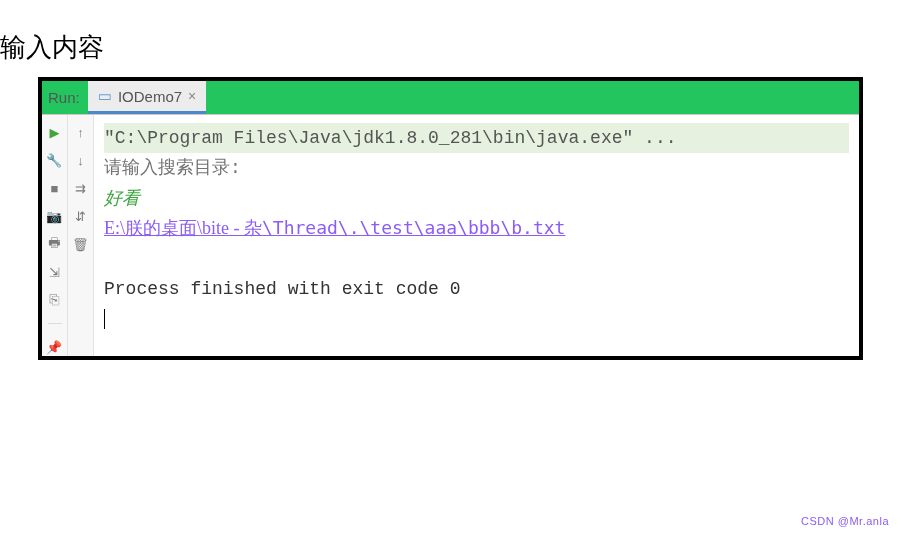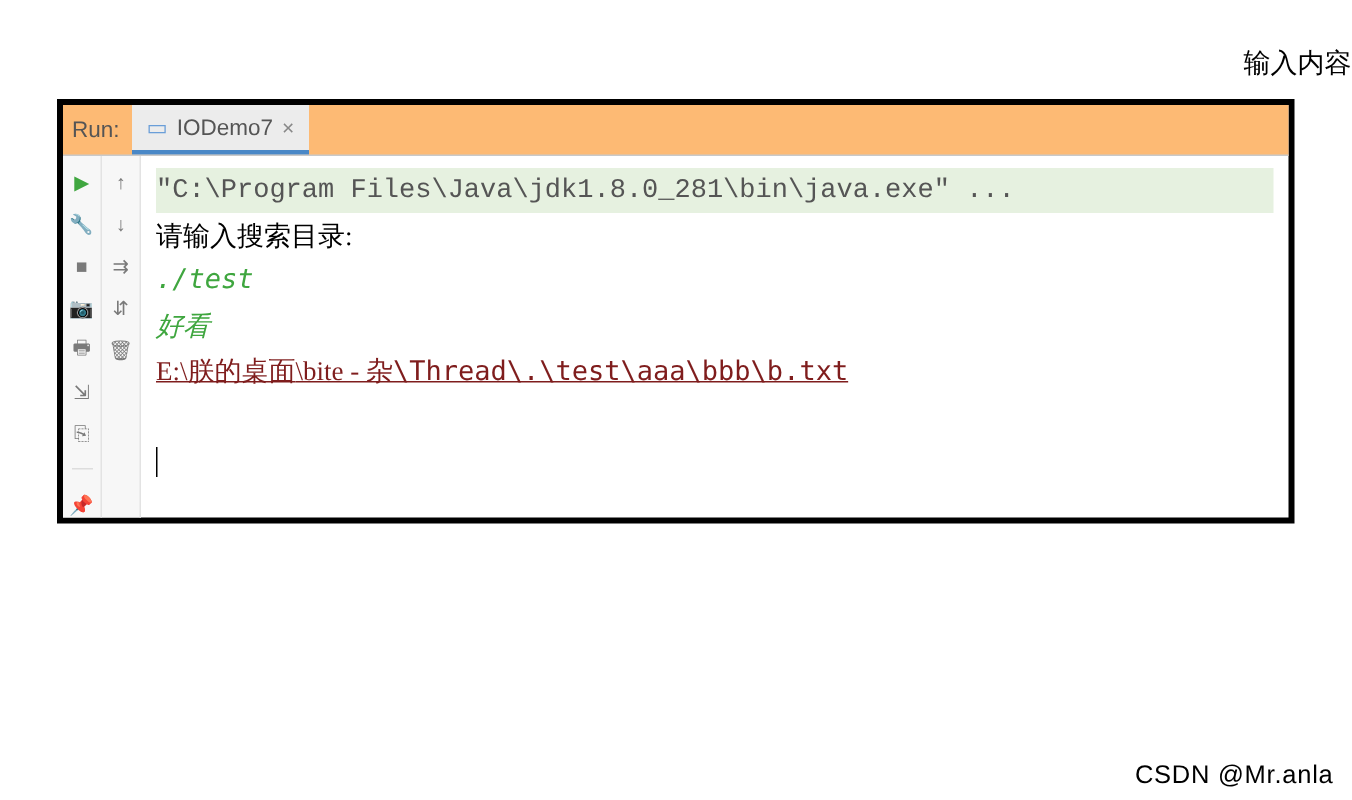--- a/index.html
+++ b/index.html
@@ -1,39 +1,39 @@
 <!DOCTYPE html>
 <html><head>
   <meta charset="utf-8">
   <style>
     * { box-sizing: border-box; margin: 0; padding: 0; }
     body { font-family: "Microsoft YaHei", sans-serif; background: #fff; width: 901px; height: 533px; position: relative; }
-    .title { text-align: right; font-size: 18px; padding: 30px 0 12px 0; font-family: Liberation Mono, monospace; }
+    .title { text-align: left; font-size: 26px; padding: 30px 0 12px 0; font-family: Liberation Mono, monospace; }
     .frame { border: 4px solid #000; margin: 0 38px 0 38px; background: #fff; }
-    .tabbar { background: #fdba74; border-bottom: 1px solid #c9c9c9; height: 34px; display: flex; align-items: center; font-size: 15px; color: #555; }
+    .tabbar { background: #22c55e; border-bottom: 1px solid #c9c9c9; height: 34px; display: flex; align-items: center; font-size: 15px; color: #555; }
     .run-label { padding: 0 8px 0 6px; }
     .tab { display: flex; align-items: center; gap: 6px; padding: 0 10px; height: 100%; border-bottom: 3px solid #4a88c7; background: #ececec; }
     .tab-icon { color: #6a9ed8; }
     .close-x { color: #888; font-size: 14px; }
     .body { display: flex; }
     .gutter-col { width: 26px; display: flex; flex-direction: column; align-items: center; padding-top: 8px; gap: 10px; background: #f7f7f7; }
     .gutter-col.g1 { border-right: 1px solid #e3e3e3; }
     .gutter-col.g2 { border-right: 1px solid #e3e3e3; }
     .ico { width: 18px; height: 18px; display: flex; align-items: center; justify-content: center; color: #7a7a7a; font-size: 13px; cursor: pointer; }
     .ico.play { color: #3fa63f; }
     .content { flex: 1; padding: 8px 10px 18px 10px; font-family: "Consolas", "Courier New", monospace; font-size: 18px; line-height: 30px; }
     .cmd-highlight { background: #e6f1e0; display: inline-block; width: 100%; color: #555; }
-    .prompt-text { font-family: Liberation Serif, serif; color: #000000; }
+    .prompt-text { font-family: Liberation Mono, monospace; color: #737373; }
     .user-input { color: #3fa63f; font-style: italic; font-family: "Consolas", monospace; }
     .user-input.cjk { font-style: italic; font-family: Liberation Serif, serif; }
-    .path-link { color: #7f1d1d; text-decoration: underline; font-family: "Consolas", monospace; }
+    .path-link { color: #8b5cf6; text-decoration: underline; font-family: "Consolas", monospace; }
     .path-link .cjk { font-family: "SimSun", serif; }
     .process { color: #333; }
     .cursor-line::after { content: ""; display: inline-block; width: 1px; height: 20px; background: #000; vertical-align: middle; }
-    .watermark { position: absolute; bottom: 6px; right: 12px; font-size: 17px; color: #000000; letter-spacing: .5px; }
+    .watermark { position: absolute; bottom: 6px; right: 12px; font-size: 11px; color: #8b5cf6; letter-spacing: .5px; }
     .pin-sep { height: 1px; background: #ddd; width: 14px; margin: 4px 0; }
   </style>
 </head>
 <body>
 
 <div class="title">输入内容</div>
 
 <div class="frame">
   <div class="tabbar">
     <span class="run-label">Run:</span>
@@ -58,22 +58,22 @@
     <div class="gutter-col g2">
       <div class="ico">↑</div>
       <div class="ico">↓</div>
       <div class="ico">⇉</div>
       <div class="ico">⇵</div>
       <div class="ico">🗑</div>
     </div>
     <div class="content">
       <div class="cmd-highlight">"C:\Program Files\Java\jdk1.8.0_281\bin\java.exe" ...</div>
       <div class="prompt-text">请输入搜索目录:</div>
-      <div class="user-input">./test</div>
       <div class="user-input cjk">好看</div>
       <div><a class="path-link"><span class="cjk">E:\朕的桌面</span><span class="cjk">\bite - 杂</span><span>\Thread\.\test\aaa\bbb\b.txt</span></a></div>
       <div>&nbsp;</div>
+      <div class="process">Process finished with exit code 0</div>
       <div class="cursor-line"></div>
     </div>
   </div>
 </div>
 
 <div class="watermark">CSDN @Mr.anla</div>
 
 </body></html>

